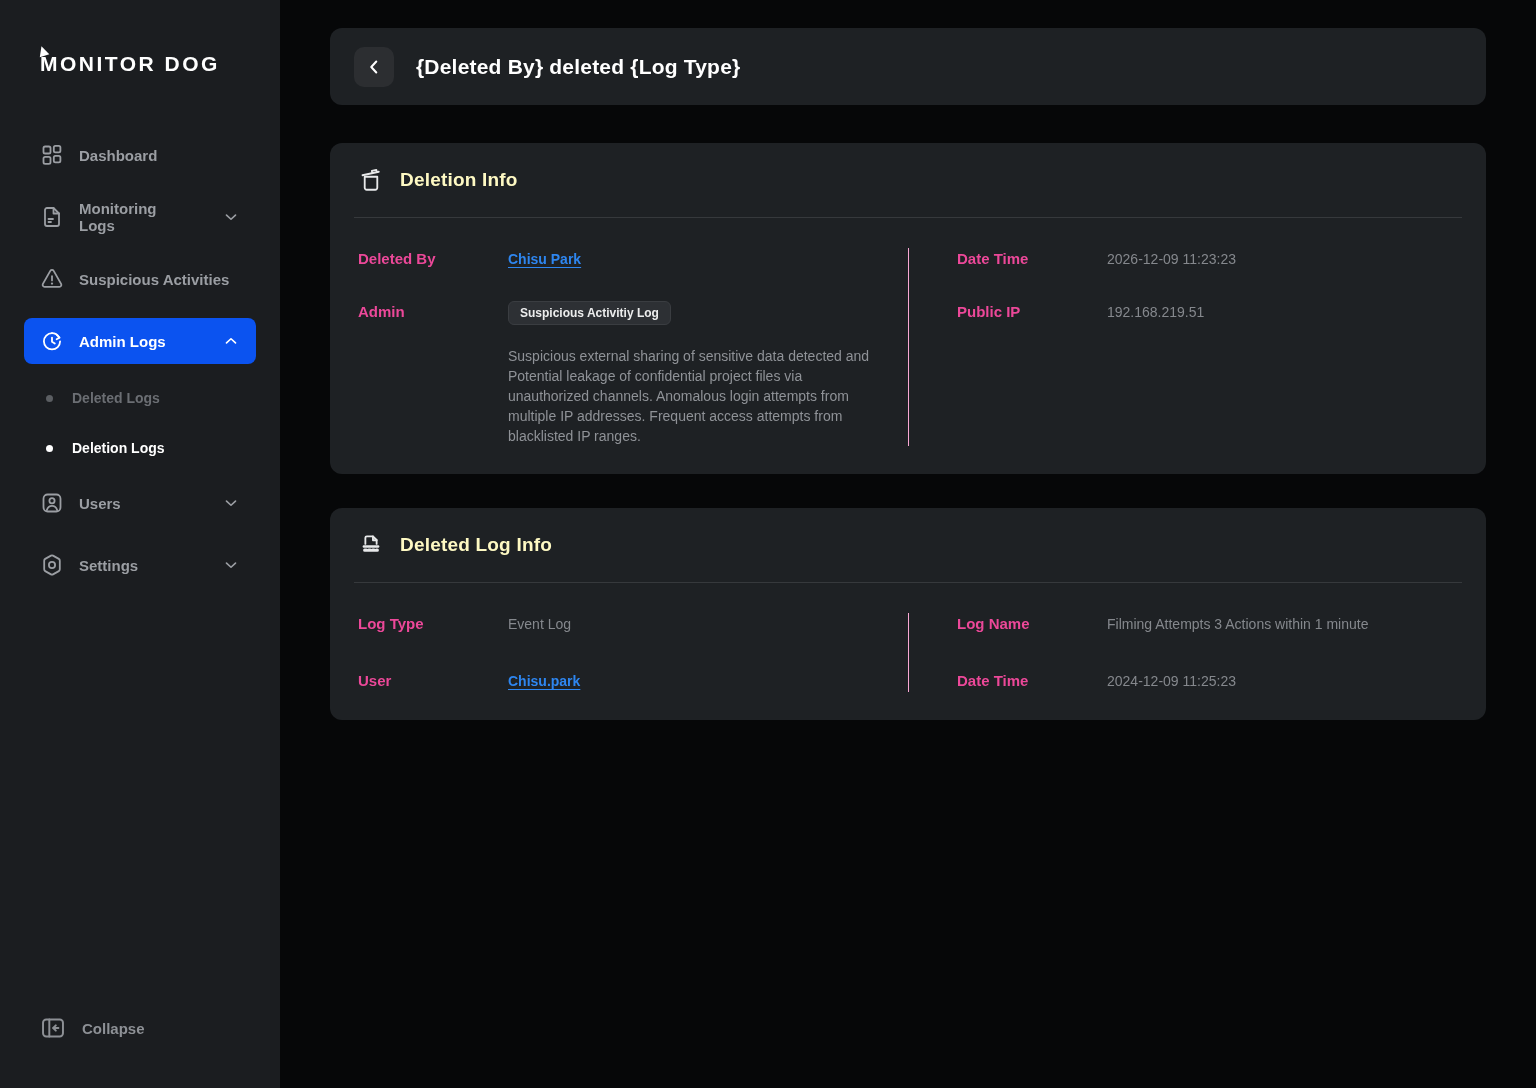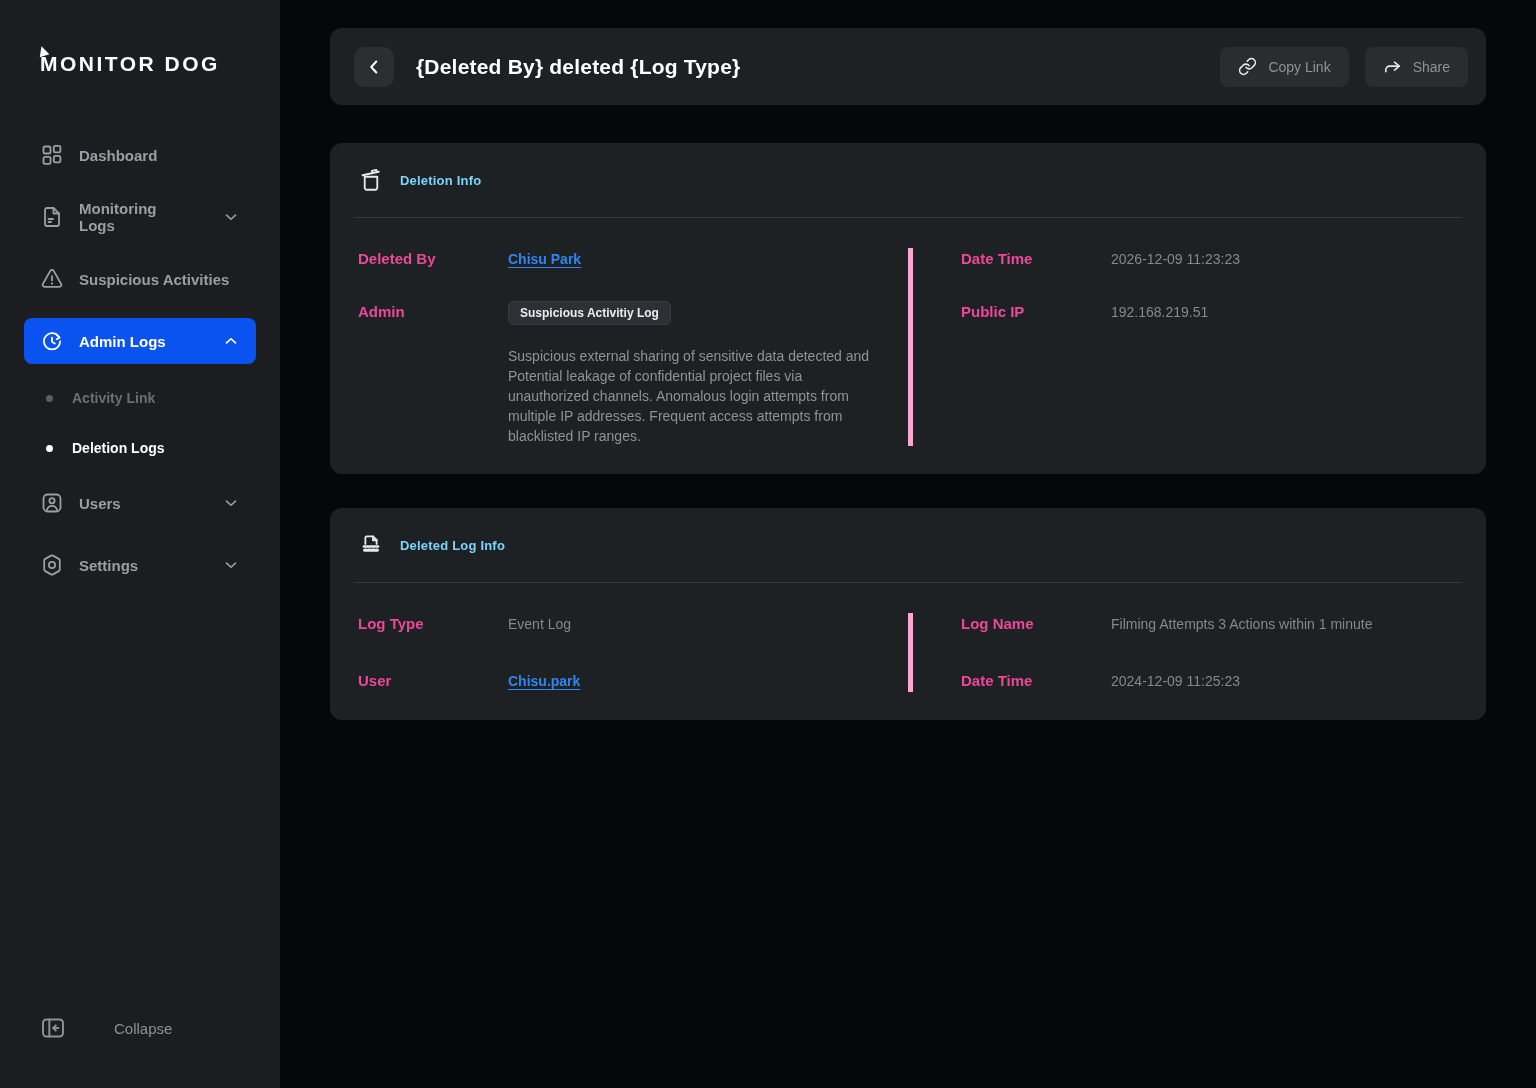--- a/index.html
+++ b/index.html
@@ -49,21 +49,21 @@
     color:#6b6e73; cursor:pointer;
   }
   .sub-item .dot { width:7px; height:7px; border-radius:50%; background:#5b5e62; flex-shrink:0; }
   .sub-item .sub-label { font-size:14px; font-weight:700; }
   .sub-item.active { color:#ffffff; }
   .sub-item.active .dot { background:#ffffff; }
   .collapse-row {
     margin:0 24px 40px 24px; padding:0 16px; height:40px;
     display:flex; align-items:center; gap:16px; color:#8d9095; cursor:pointer;
   }
-  .collapse-row .collapse-label { font-size:15px; font-weight:400;margin-left:32px; }
+  .collapse-row .collapse-label { font-size:15px; font-weight:700; }
 
   
   main { flex:1; padding:28px 50px 0 50px; }
   .card {
     background:var(--card-bg,#1e2124); border-radius:12px;
   }
   
   .header-card {
     height:77px; display:flex; align-items:center; padding:0 18px;
     margin-bottom:38px;
@@ -81,25 +81,25 @@
   .btn {
     height:40px; border:none; border-radius:8px; background:#2a2c2f;
     display:flex; align-items:center; gap:11px; padding:0 18px;
     color:#8f9297; font-size:14px; font-family:inherit; cursor:pointer;
   }
   .btn svg { color:#e8e9ea; }
 
   
   .info-card { margin-bottom:34px; padding:0 24px; }
   .card-header { height:74px; display:flex; align-items:center; gap:16px; padding:0 4px; }
-  .card-title { font-size:13px; font-weight:800; color:#7dd3fc; letter-spacing:0.2px; }
+  .card-title { font-size:19px; font-weight:800; color:#fef9c3; letter-spacing:0.2px; }
   .card-divider { height:1px; background:#36393c; }
   .card-body { display:grid; grid-template-columns:1fr 1fr; padding:30px 0 28px 0; }
   .col { padding:0 4px; }
-  .col.right { border-left:5px solid #f9a8d4; padding-left:48px; }
+  .col.right { border-left:1px solid #f9a8d4; padding-left:48px; }
   .field-row { display:flex; align-items:flex-start; }
   .mb-lg { margin-bottom:31px; }
   .mb-sm { margin-bottom:35px; }
   .flabel {
     width:150px; flex-shrink:0; font-size:15px; font-weight:800; color:#ec4899;
     line-height:22px;
   }
   .fvalue { font-size:14px; color:#85888d; line-height:22px; }
   .link {
     font-size:14px; font-weight:700; color:var(--link,#2e86f0);
@@ -185,21 +185,21 @@
         <span>
           <svg width="18" height="18" viewBox="0 0 24 24" fill="none" stroke="currentColor" stroke-width="2.2" stroke-linecap="round" stroke-linejoin="round">
               <polyline points="6 14.5 12 9 18 14.5"></polyline>
             </svg>
         </span>
       </div>
 
       <div class="sub-items">
         <div class="sub-item">
           <span class="dot"></span>
-          <span class="sub-label">Activity Link</span>
+          <span class="sub-label">Deleted Logs</span>
         </div>
         <div class="sub-item active">
           <span class="dot"></span>
           <span class="sub-label">Deletion Logs</span>
         </div>
       </div>
 
       <div class="nav-item">
         <span>
           <svg width="24" height="24" viewBox="0 0 24 24" fill="none" stroke="currentColor" stroke-width="1.8" stroke-linecap="round" stroke-linejoin="round">
@@ -251,40 +251,20 @@
 
     <div class="card header-card">
       <button class="back-btn">
         <span>
           <svg width="22" height="22" viewBox="0 0 24 24" fill="none" stroke="currentColor" stroke-width="2.2" stroke-linecap="round" stroke-linejoin="round">
               <polyline points="14.5 6 9 12 14.5 18"></polyline>
             </svg>
         </span>
       </button>
       <h1 class="page-title">{Deleted By} deleted {Log Type}</h1>
-      <div class="header-actions">
-        <button class="btn">
-          <span>
-            <svg width="19" height="19" viewBox="0 0 24 24" fill="none" stroke="currentColor" stroke-width="2" stroke-linecap="round" stroke-linejoin="round">
-                <path d="M10 13a5 5 0 0 0 7.54.54l3-3a5 5 0 0 0-7.07-7.07l-1.72 1.71"></path>
-                <path d="M14 11a5 5 0 0 0-7.54-.54l-3 3a5 5 0 0 0 7.07 7.07l1.71-1.71"></path>
-              </svg>
-          </span>
-          <span>Copy Link</span>
-        </button>
-        <button class="btn">
-          <span>
-            <svg width="19" height="19" viewBox="0 0 24 24" fill="none" stroke="currentColor" stroke-width="2" stroke-linecap="round" stroke-linejoin="round">
-                <polyline points="14.5 16.5 20.5 11.5 14.5 6.5"></polyline>
-                <path d="M3.5 18.5v-2.2a4.8 4.8 0 0 1 4.8-4.8h12.2"></path>
-              </svg>
-          </span>
-          <span>Share</span>
-        </button>
-      </div>
     </div>
 
     <section class="card info-card">
       <div class="card-header">
         <span>
           <svg width="26" height="26" viewBox="0 0 24 24" fill="none" stroke="currentColor" stroke-width="1.7" stroke-linecap="round" stroke-linejoin="round">
               <path d="M6.2 9h11.6v10.2a1.8 1.8 0 0 1-1.8 1.8H8a1.8 1.8 0 0 1-1.8-1.8z"></path>
               <line x1="4.2" y1="7.6" x2="19.2" y2="4.4"></line>
               <path d="M13.2 5.4l-.4-1.9 4.1-.9.4 1.9"></path>
             </svg>

